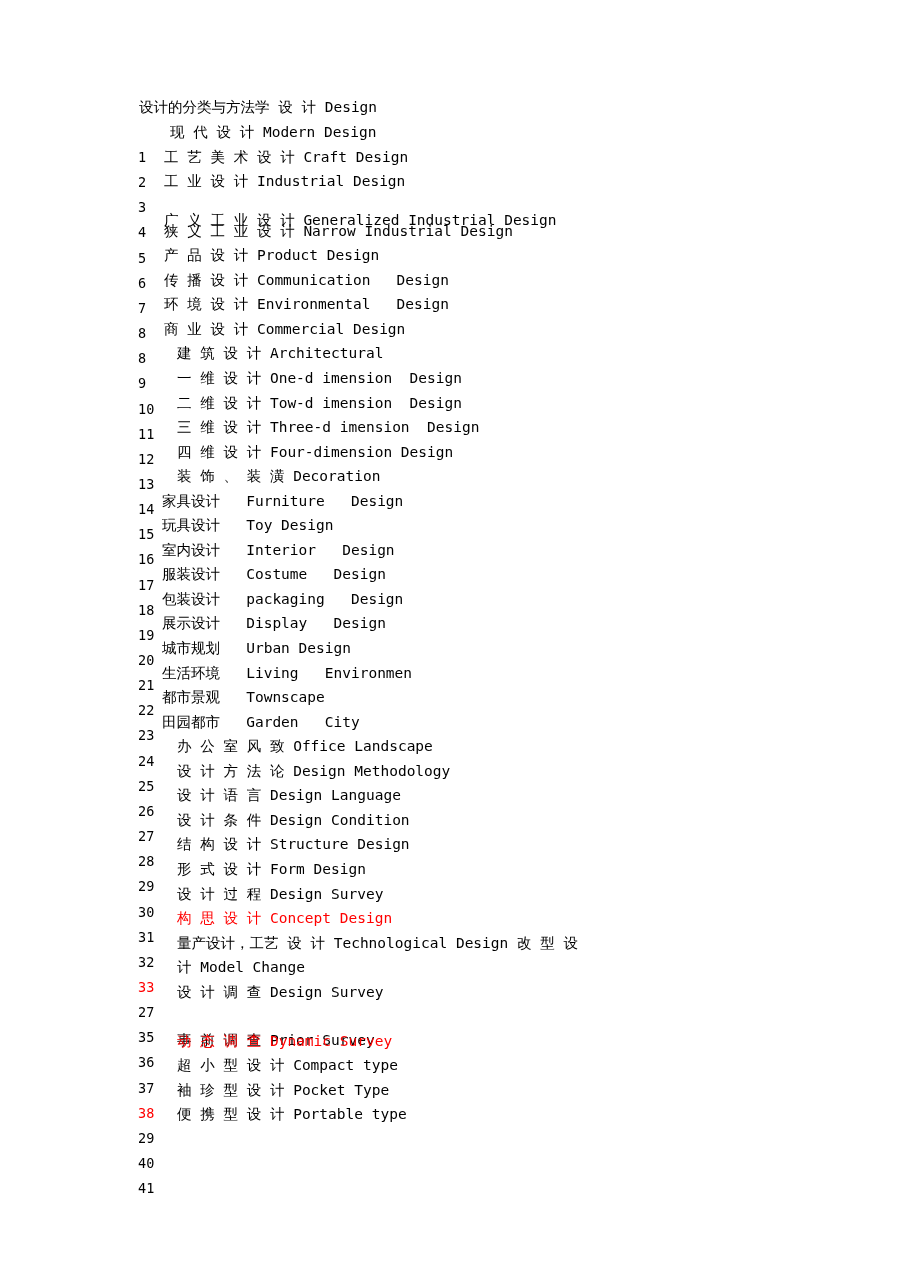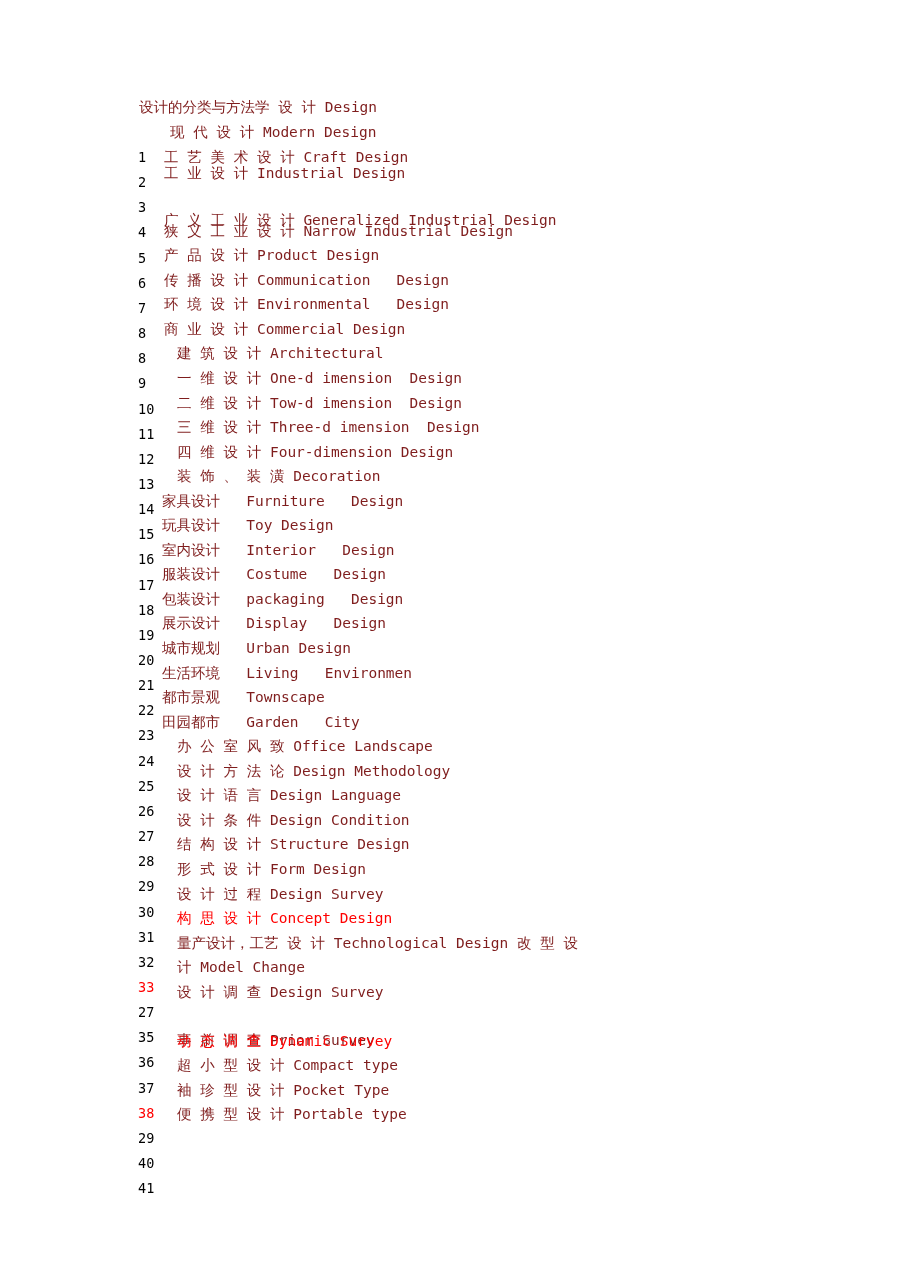--- a/index.html
+++ b/index.html
@@ -29,21 +29,21 @@
     white-space: pre;
   }
   .gutter-num.red { color: #ff0000; }
 
   
   .line {
     position: absolute;
     font-size: 14.5px;
     line-height: 14.5px;
     white-space: pre;
-    color: #7f1d1d;
+    color: #000000;
   }
   .line.red { color: #ff0000; }
 
   
   .ind-head  { left: 139px; }
   .ind-sub   { left: 170px; }
   .ind-a     { left: 164px; }   
   .ind-b     { left: 177px; }   
   .ind-c     { left: 162px; }   
   .ind-d     { left: 177px; }   
@@ -96,21 +96,21 @@
       <div class="gutter-num" style="top: 1031.25px;">35</div>
       <div class="gutter-num" style="top: 1056.4px;">36</div>
       <div class="gutter-num" style="top: 1081.55px;">37</div>
       <div class="gutter-num red" style="top: 1106.7px;">38</div>
       <div class="gutter-num" style="top: 1131.85px;">29</div>
       <div class="gutter-num" style="top: 1157px;">40</div>
       <div class="gutter-num" style="top: 1182.15px;">41</div>
     </div>
   <div id="content">
       <div class="line ind-a" style="top: 150px;">工 艺 美 术 设 计 Craft Design</div>
-      <div class="line ind-a" style="top: 166px; text-align: right;">工 业 设 计 Industrial Design</div>
+      <div class="line ind-a" style="top: 174px; text-align: right;">工 业 设 计 Industrial Design</div>
       <div class="line ind-a" style="top: 213px;">广 义 工 业 设 计 Generalized Industrial Design</div>
       <div class="line ind-a" style="top: 223.65px;">狭 义 工 业 设 计 Narrow Industrial Design</div>
       <div class="line ind-a" style="top: 248.2px;">产 品 设 计 Product Design</div>
       <div class="line ind-a" style="top: 272.75px;">传 播 设 计 Communication   Design</div>
       <div class="line ind-a" style="top: 297.3px;">环 境 设 计 Environmental   Design</div>
       <div class="line ind-a" style="top: 321.85px;">商 业 设 计 Commercial Design</div>
       <div class="line ind-b" style="top: 346.4px; text-align: right;">建 筑 设 计 Architectural</div>
       <div class="line ind-b" style="top: 370.95px;">一 维 设 计 One-d imension  Design</div>
       <div class="line ind-b" style="top: 395.5px;">二 维 设 计 Tow-d imension  Design</div>
       <div class="line ind-b" style="top: 420.05px;">三 维 设 计 Three-d imension  Design</div>

